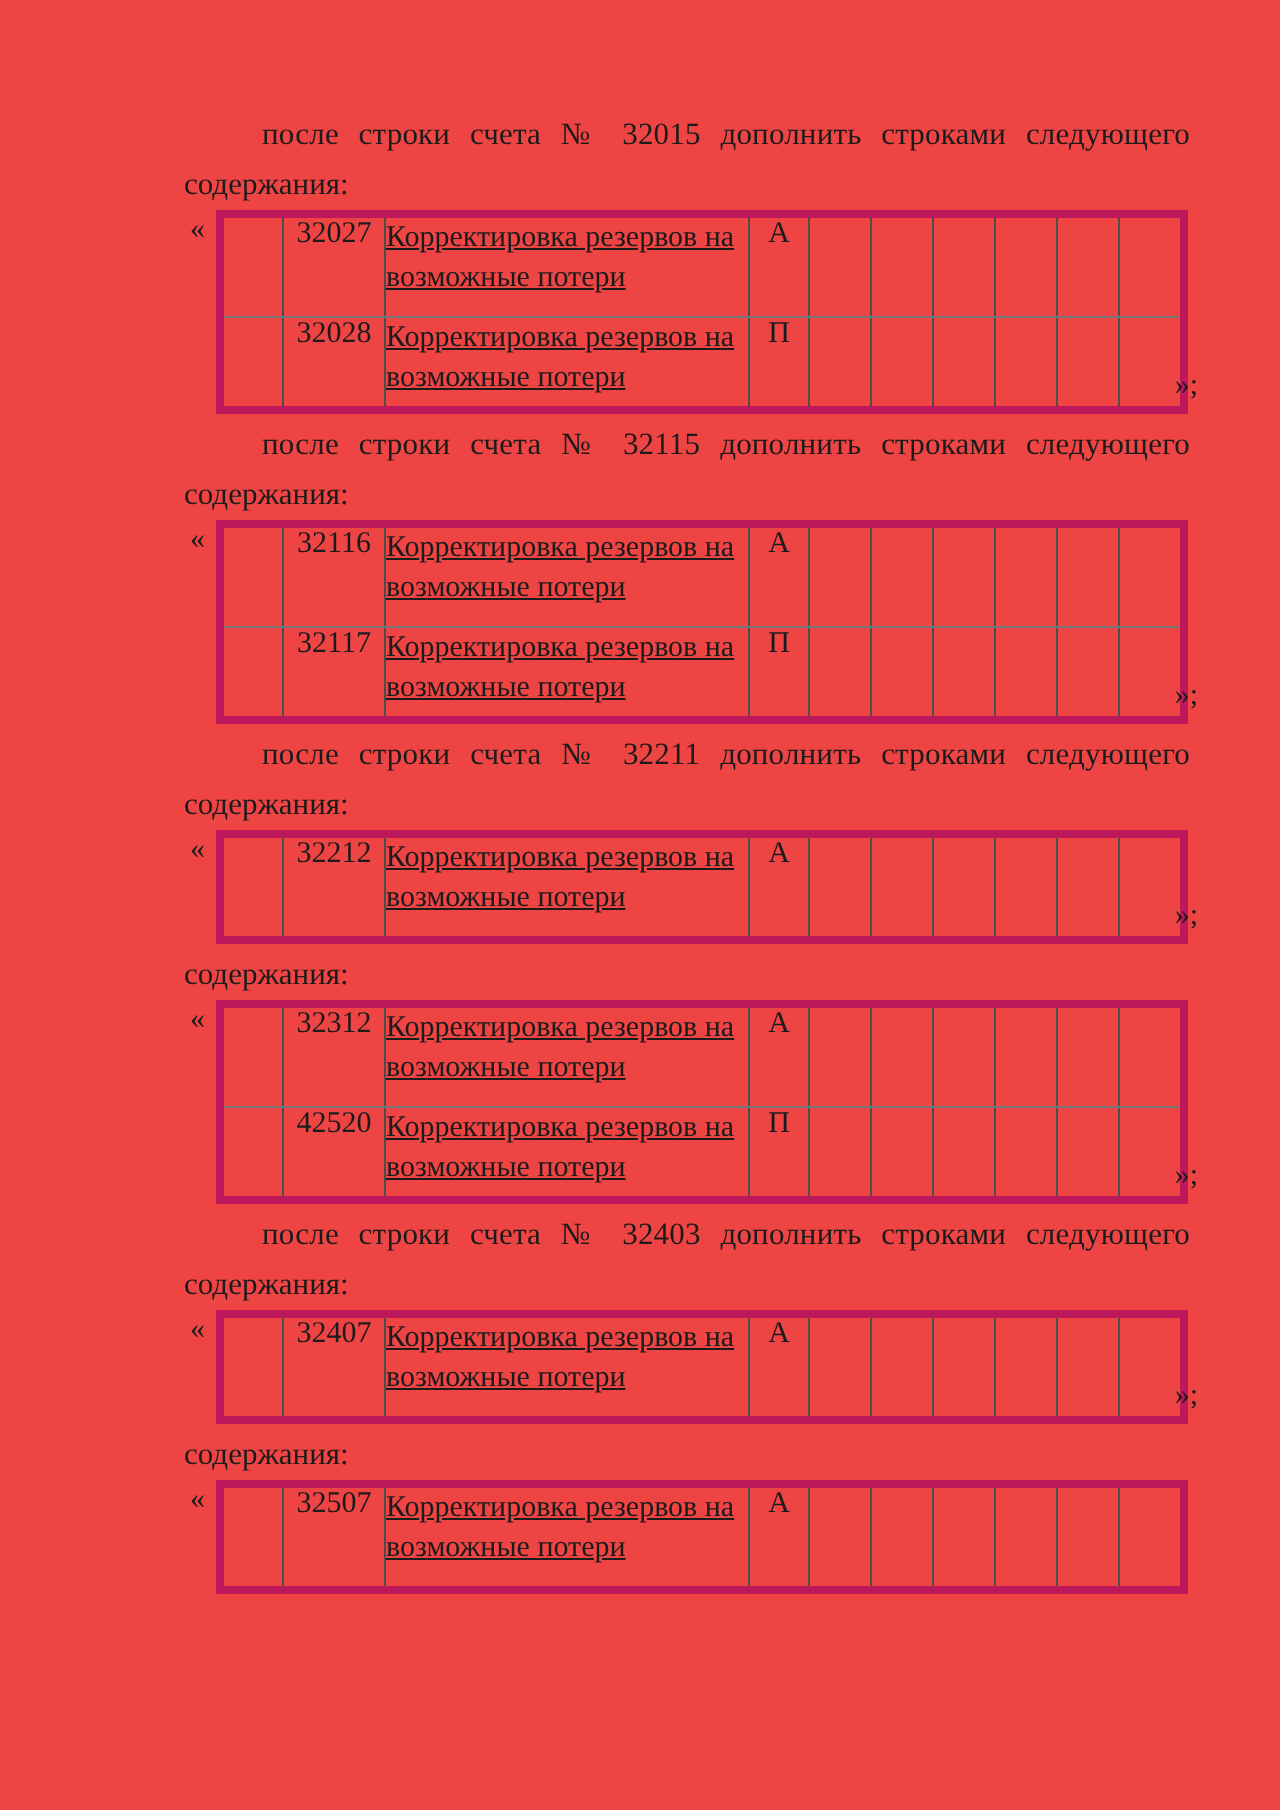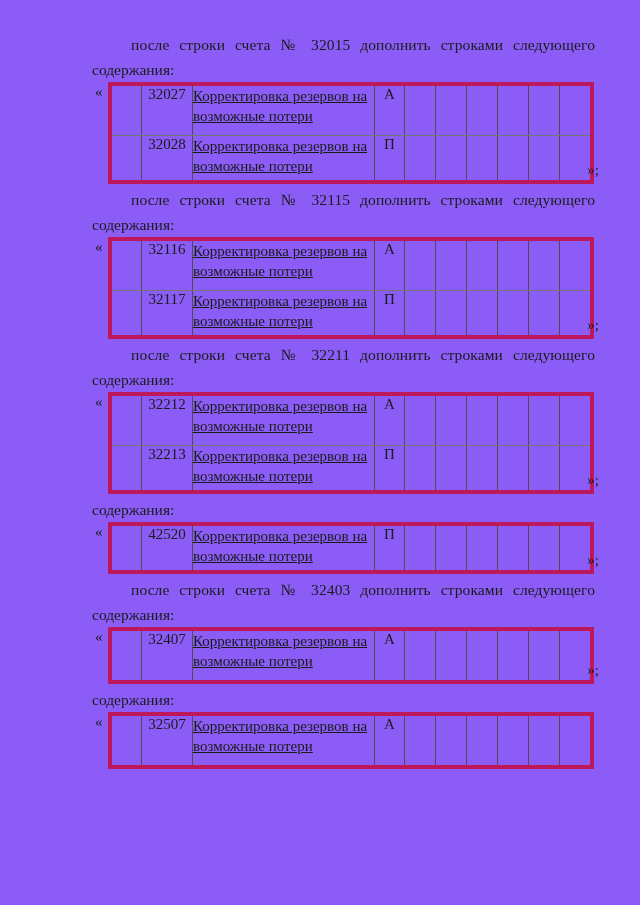--- a/index.html
+++ b/index.html
@@ -11,22 +11,22 @@
     width: 640px;
     height: 905px;
     font-family: "Liberation Serif", serif;
     color: #1b1b1b;
     overflow: hidden;
   }
   .page {
     box-sizing: border-box;
     width: 640px;
     height: 905px;
-    padding: 32px 45px 0 92px;
-    background: #8b5cf6;
+    padding: 55px 45px 0 92px;
+    background: #ef4444;
   }
   .block {
     margin-bottom: 3px;
   }
   .intro {
     margin: 0 0 0 39px;
     font-size: 15.5px;
     line-height: 25px;
     text-align: justify;
     text-align-last: justify;
@@ -186,69 +186,69 @@
             <div class="nm">возможные потери</div>
           </td>
           <td class="c3 attr-hi">А</td>
           <td class="ce"></td>
           <td class="ce"></td>
           <td class="ce"></td>
           <td class="ce"></td>
           <td class="ce"></td>
           <td class="ce"></td>
         </tr>
+      </tbody>
+        </table>
+      <span class="cq">»;</span>
+    </div>
+  </section>
+
+  <section class="block">
+    <p class="cont">содержания:</p>
+    <div class="twrap">
+      <span class="oq">«</span>
+      <table class="acct">
+        <tbody>
+            <tr>
+          <td class="c0"></td>
+          <td class="c1">32312</td>
+          <td class="c2">
+            <div class="nm">Корректировка резервов на</div>
+            <div class="nm">возможные потери</div>
+          </td>
+          <td class="c3 attr-hi">А</td>
+          <td class="ce"></td>
+          <td class="ce"></td>
+          <td class="ce"></td>
+          <td class="ce"></td>
+          <td class="ce"></td>
+          <td class="ce"></td>
+        </tr>
         <tr>
           <td class="c0"></td>
-          <td class="c1">32213</td>
+          <td class="c1">42520</td>
           <td class="c2">
             <div class="nm">Корректировка резервов на</div>
             <div class="nm">возможные потери</div>
           </td>
           <td class="c3 attr-lo">П</td>
           <td class="ce"></td>
           <td class="ce"></td>
           <td class="ce"></td>
           <td class="ce"></td>
           <td class="ce"></td>
           <td class="ce"></td>
         </tr>
       </tbody>
         </table>
       <span class="cq">»;</span>
     </div>
   </section>
 
   <section class="block">
-    <p class="cont">содержания:</p>
-    <div class="twrap">
-      <span class="oq">«</span>
-      <table class="acct">
-        <tbody>
-        <tr>
-          <td class="c0"></td>
-          <td class="c1">42520</td>
-          <td class="c2">
-            <div class="nm">Корректировка резервов на</div>
-            <div class="nm">возможные потери</div>
-          </td>
-          <td class="c3 attr-lo">П</td>
-          <td class="ce"></td>
-          <td class="ce"></td>
-          <td class="ce"></td>
-          <td class="ce"></td>
-          <td class="ce"></td>
-          <td class="ce"></td>
-        </tr>
-      </tbody>
-        </table>
-      <span class="cq">»;</span>
-    </div>
-  </section>
-
-  <section class="block">
     <p class="intro">после строки счета № 32403 дополнить строками следующего</p>
     <p class="cont">содержания:</p>
     <div class="twrap">
       <span class="oq">«</span>
       <table class="acct">
         <tbody>
             <tr>
           <td class="c0"></td>
           <td class="c1">32407</td>
           <td class="c2">

